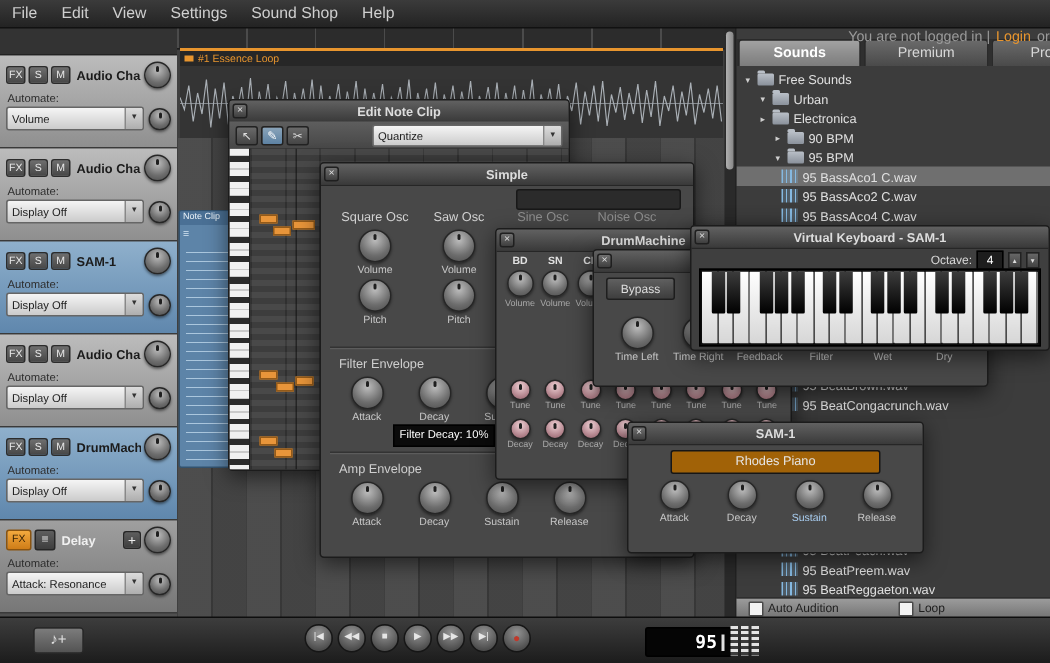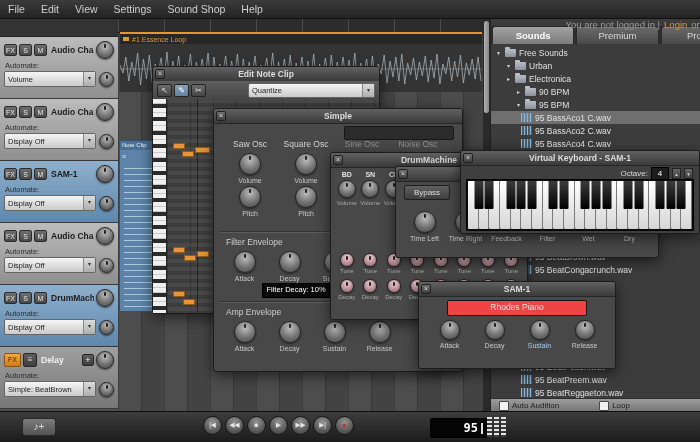--- a/index.html
+++ b/index.html
@@ -142,21 +142,21 @@
   #octval{width:16px;height:11px;background:#1d1d1d;border:1px solid #000;color:#fff;font-size:8px;line-height:11px;text-align:center;}
   .spin{width:9px;height:11px;font-size:5px;line-height:10px;text-align:center;color:#ddd;
         background:linear-gradient(#676767,#424242);border:1px solid #222;padding:0;}
   #piano{position:absolute;left:5px;right:5px;top:28px;height:48px;background:#0d0d0d;border:1px solid #000;padding:1px;}
   #piano-keys{position:relative;display:flex;height:100%;}
   .wkey{flex:1;background:linear-gradient(#ffffff,#d6d6d6);border-right:1px solid #7a7a7a;border-radius:0 0 1px 1px;}
   .bkey{position:absolute;top:0;width:4%;height:58%;background:linear-gradient(#3c3c3c,#000);z-index:2;
         transform:translateX(-50%);border-radius:0 0 1px 1px;}
   
   #win-sam{left:418px;top:281px;width:196px;height:86px;z-index:15;}
-  #samdd{position:absolute;top:18px;left:28px;right:28px;height:14px;background:#ef4444;border:1px solid #161616;border-radius:2px;
+  #samdd{position:absolute;top:18px;left:28px;right:28px;height:14px;background:#a16207;border:1px solid #161616;border-radius:2px;
          color:#e6e6e6;font-size:8.5px;line-height:13px;text-align:center;}
   #samkrow{position:absolute;left:8px;right:8px;top:38px;display:flex;}
   #samkrow .kcol{width:45px;}
   .hl{color:#a8cdf0;}
   
   #transport{position:absolute;left:0;bottom:0;right:0;height:30px;background:linear-gradient(#3d3d3d,#1c1c1c);
              border-top:1px solid #0e0e0e;z-index:20;}
   #addbox{position:absolute;left:22px;top:6px;width:34px;height:18px;background:linear-gradient(#7c7c7c,#535353);
           border:1px solid #282828;border-radius:3px;color:#e0e0e0;font-size:10px;line-height:16px;text-align:center;padding:0;}
   #tcluster{position:absolute;left:203px;top:4px;display:flex;gap:3px;align-items:center;}
@@ -286,21 +286,21 @@
       <div class="shead">
         <span class="fxbadge">FX</span>
         <span class="mbtn">≡</span>
         <span class="sname">Delay</span>
         <button class="plusbtn">+</button>
         <div class="knob k16"></div>
       </div>
       <div class="automate-lbl">Automate:</div>
       <div class="sfoot">
         <div class="dd">
-          <span class="val">Simple: BeatBrown</span>
+          <span class="val">Attack: Resonance</span>
           <span class="arr">▾</span>
         </div>
         <div class="knob k13"></div>
       </div>
     </div>
   </div>
 
   <div id="timeline">
     <div id="ruler"></div>
     <div id="aclip">
@@ -435,32 +435,32 @@
   </div>
 
   <div class="win" id="win-simple">
     <div class="tbar">
       <button class="xbtn">×</button>
       <span class="ttl">Simple</span>
     </div>
     <div id="sdd"></div>
     <div id="oscrow">
       <div class="osccol">
+        <span class="osclbl">Square Osc</span>
+        <div class="kcol">
+            <div class="knob k20"></div>
+            <span>Volume</span>
+          </div>
+        <div class="kcol">
+            <div class="knob k20"></div>
+            <span>Pitch</span>
+          </div>
+      </div>
+      <div class="osccol">
         <span class="osclbl">Saw Osc</span>
-        <div class="kcol">
-            <div class="knob k20"></div>
-            <span>Volume</span>
-          </div>
-        <div class="kcol">
-            <div class="knob k20"></div>
-            <span>Pitch</span>
-          </div>
-      </div>
-      <div class="osccol">
-        <span class="osclbl">Square Osc</span>
         <div class="kcol">
             <div class="knob k20"></div>
             <span>Volume</span>
           </div>
         <div class="kcol">
             <div class="knob k20"></div>
             <span>Pitch</span>
           </div>
       </div>
       <div class="osccol">

